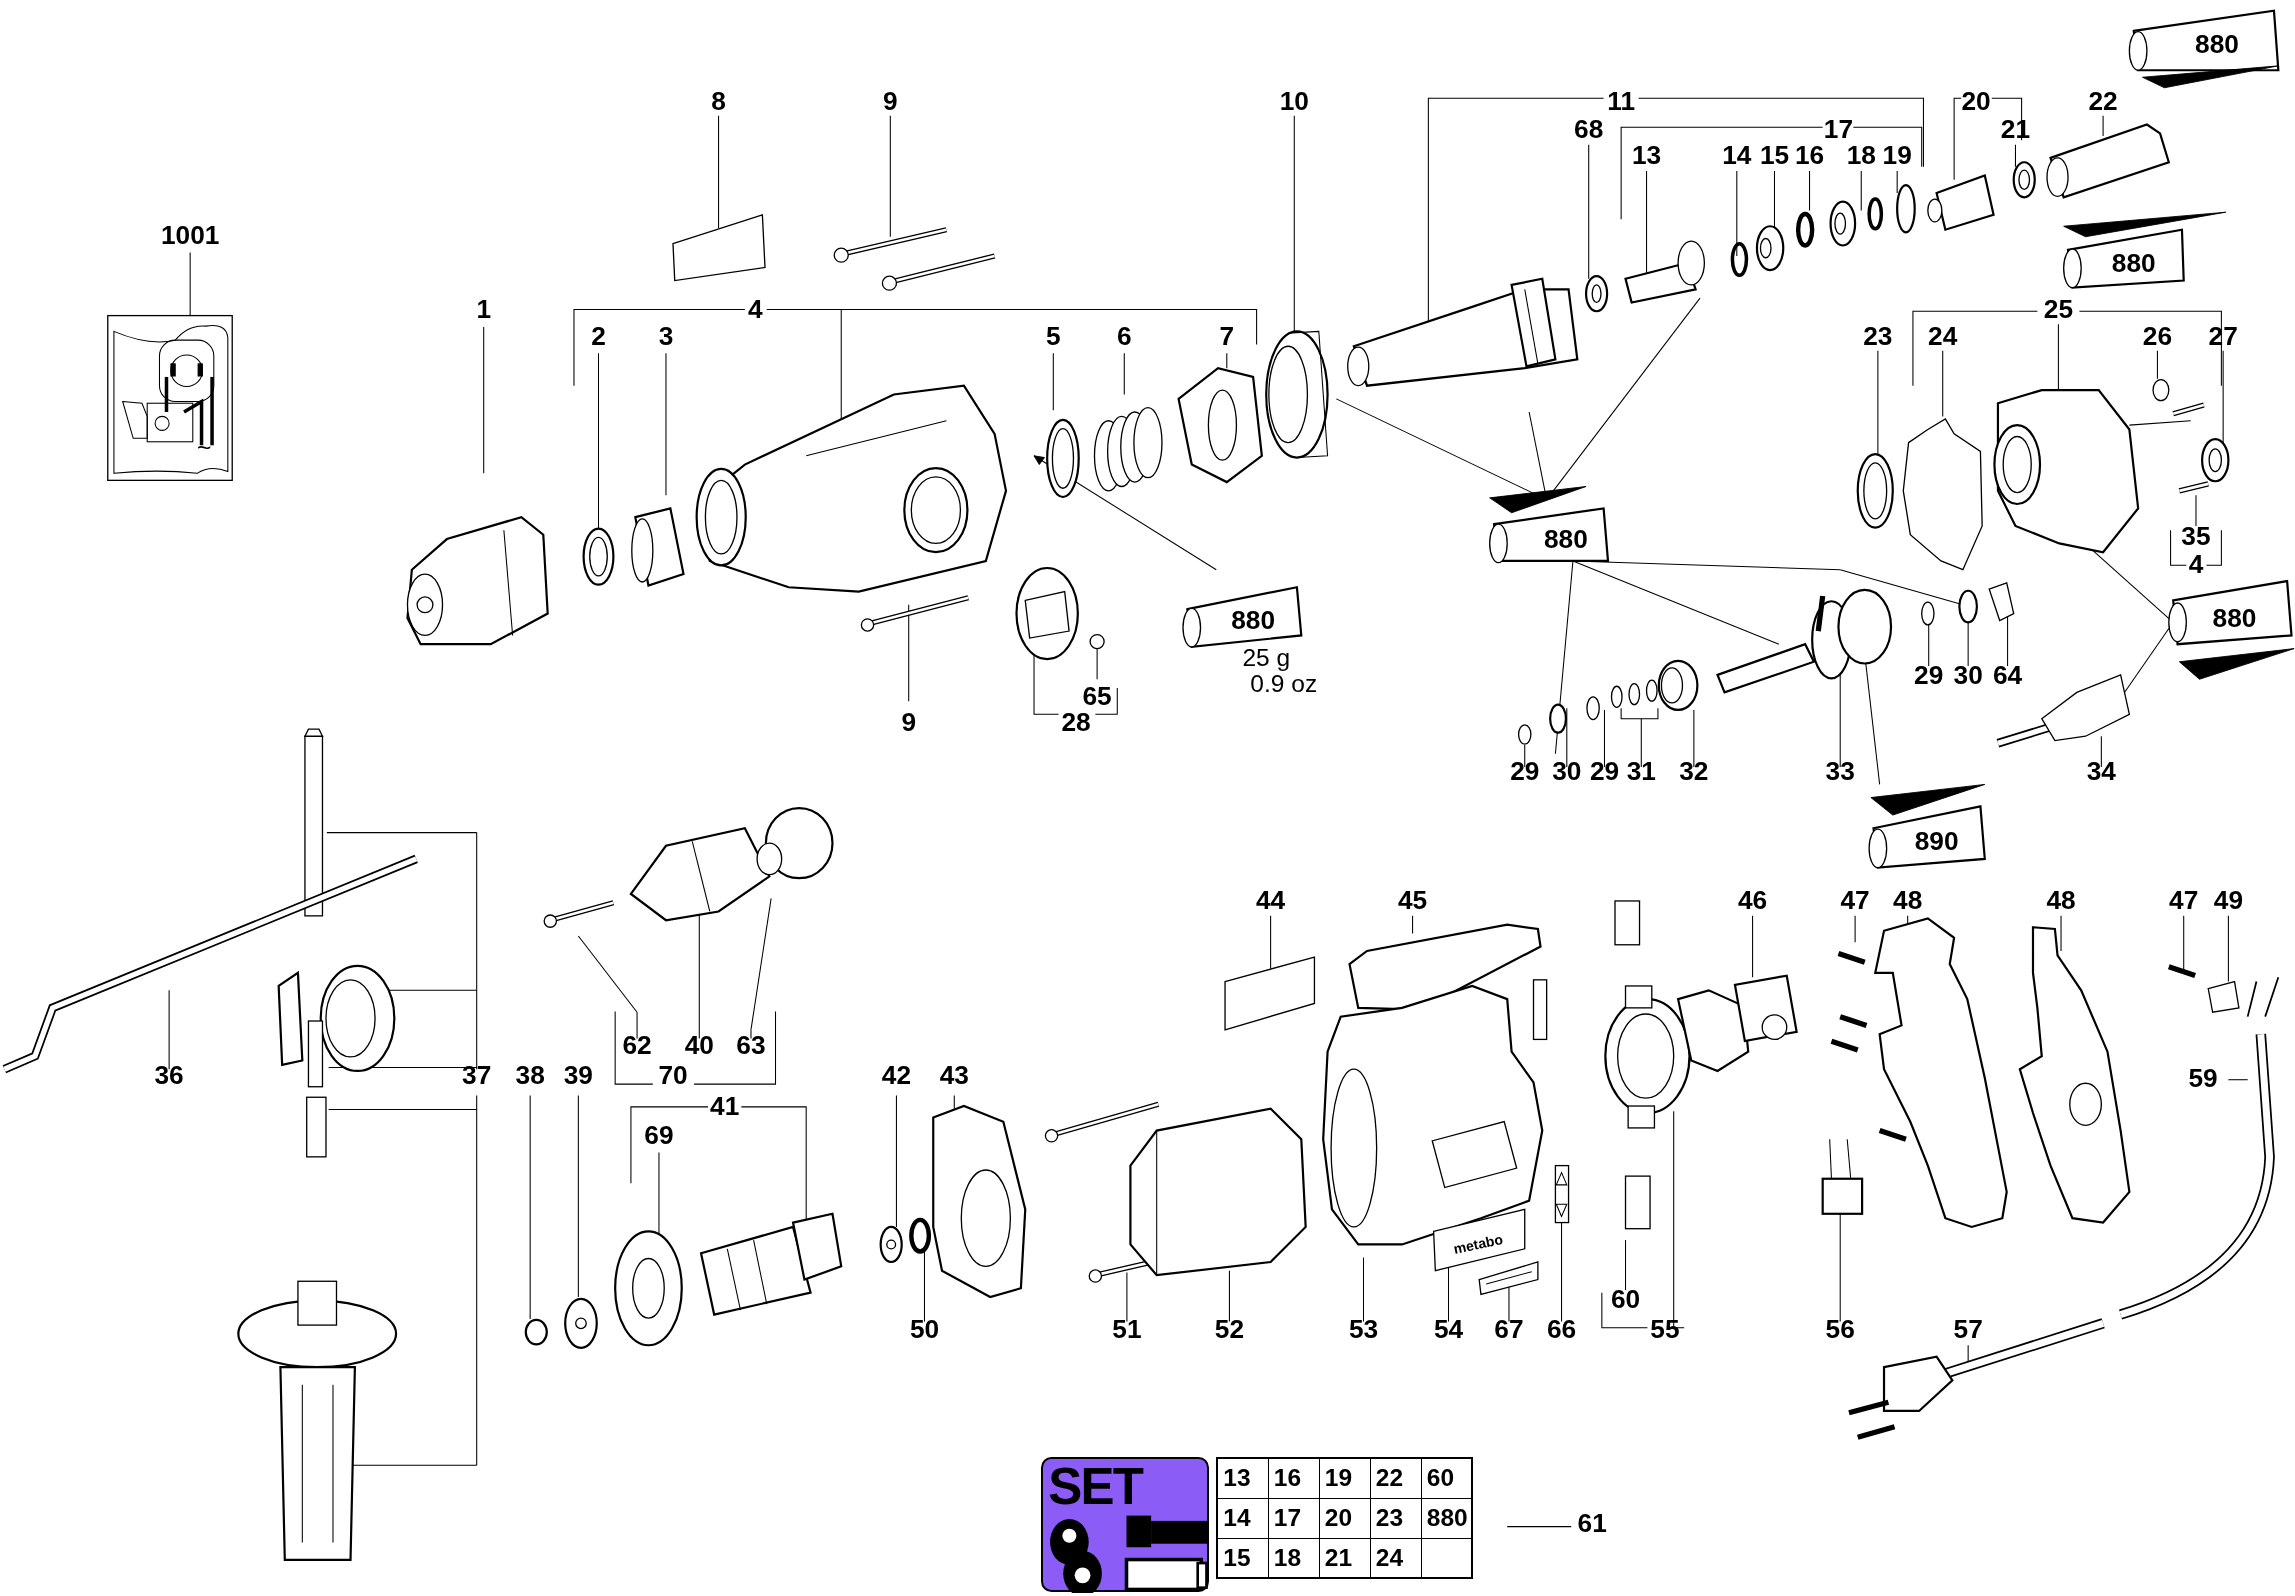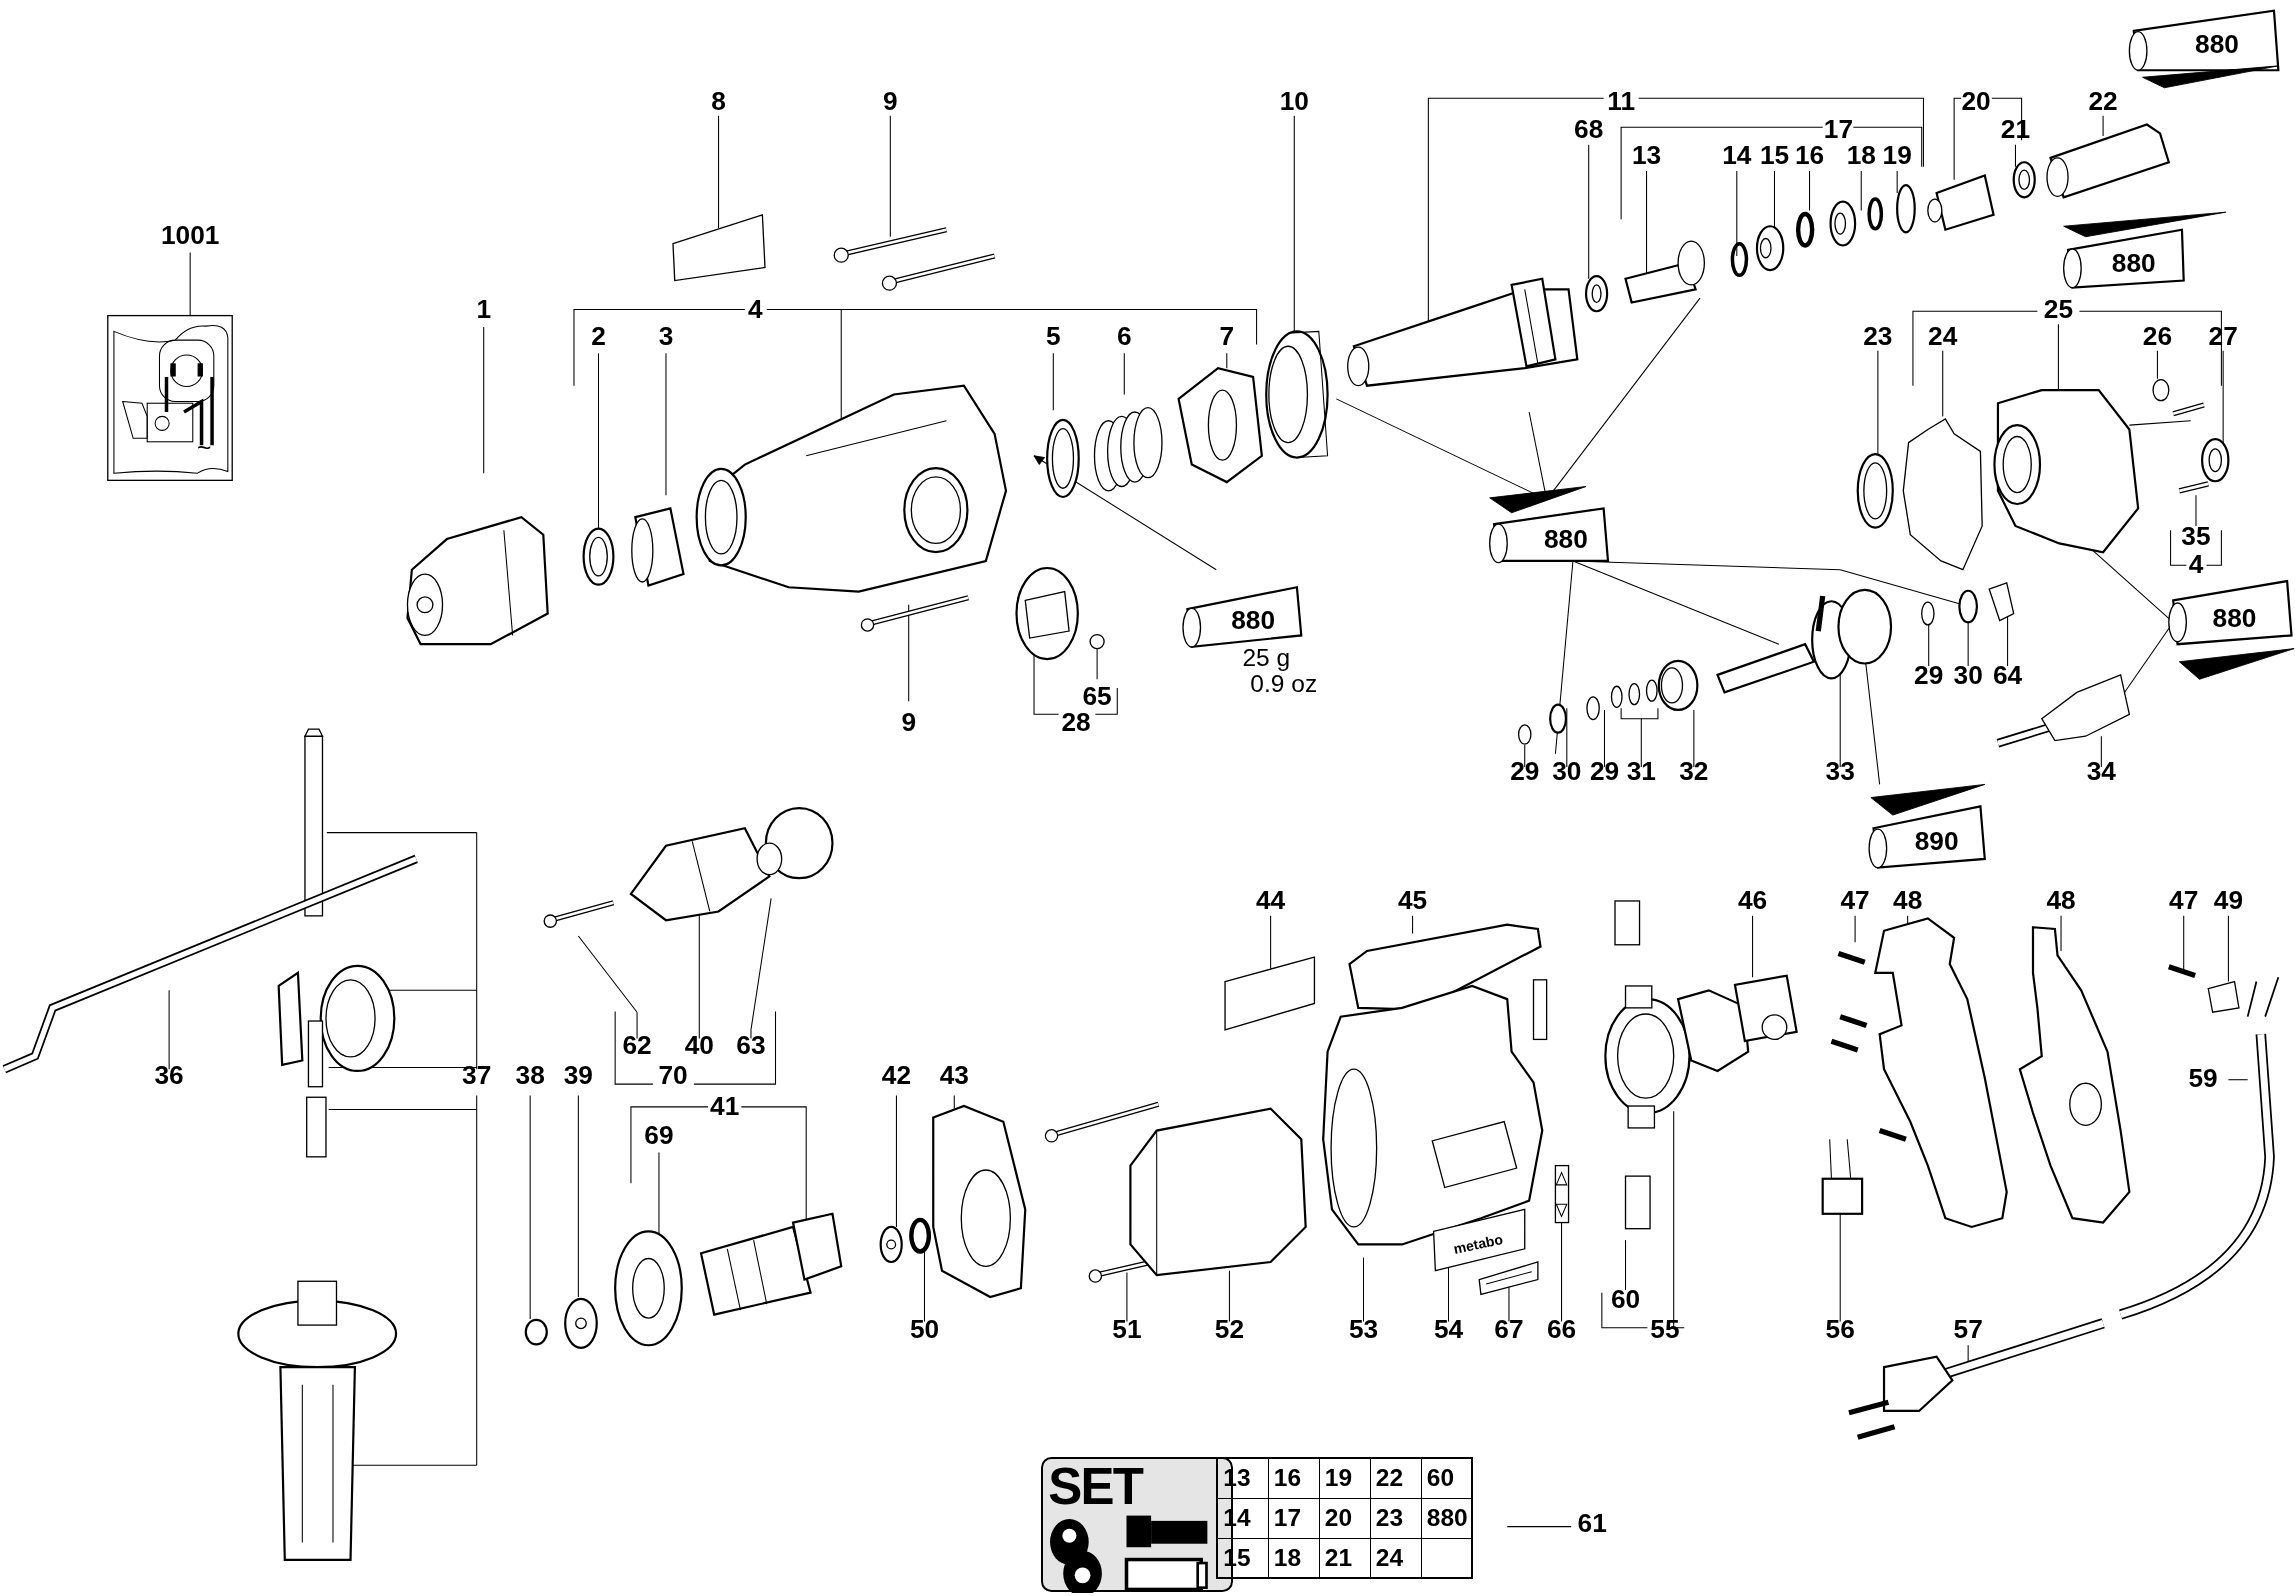--- a/index.html
+++ b/index.html
@@ -6,21 +6,21 @@
   body { width: 2295px; height: 1596px; position: relative; overflow: hidden; font-family: "Liberation Sans", sans-serif; }
   #diagram { position: absolute; left: 0; top: 0; width: 2295px; height: 1596px; }
   .lbl { font-family: "Liberation Sans", sans-serif; font-weight: 700; font-size: 30px; fill: #000; text-anchor: middle; }
   .lbl-sm { font-family: "Liberation Sans", sans-serif; font-weight: 400; font-size: 28px; fill: #000; text-anchor: middle; }
   .tube-txt { font-family: "Liberation Sans", sans-serif; font-weight: 700; font-size: 30px; fill: #000; text-anchor: middle; }
   .thin { stroke: #000; stroke-width: 1.2; fill: none; }
   .part { stroke: #000; stroke-width: 2.5; fill: #fff; }
   .part-thin { stroke: #000; stroke-width: 1.5; fill: #fff; }
   .black { fill: #000; stroke: #000; }
   .set-box { position: absolute; left: 1041px; top: 1457px; width: 451px; height: 137px; }
-  .set-icon { position: absolute; left: 0; top: 0; width: 192px; height: 135px; border: 2.6px solid #000; border-radius: 10.5px; box-sizing: border-box; background: #e5e5e5; }
+  .set-icon { position: absolute; left: 0; top: 0; width: 168px; height: 135px; border: 2.6px solid #000; border-radius: 10.5px; box-sizing: border-box; background: #8b5cf6; }
   .set-title { position: absolute; left: 5.3px; top: 1.8px; font-family: "Liberation Sans", sans-serif; font-weight: 900; font-size: 51px; letter-spacing: -1.8px; color: #000; line-height: 1; }
   .set-table { position: absolute; left: 175px; top: 0; border-collapse: collapse; border: 2.6px solid #000; }
   .set-table td { border: 1.8px solid #000; width: 51px; height: 40px; padding: 0 0 0 5.3px; font-family: "Liberation Sans", sans-serif; font-weight: 700; font-size: 24.5px; color: #000; text-align: left; vertical-align: middle; box-sizing: border-box; }
 </style>
 </head>
 <body>
 
 <svg id="diagram" viewBox="0 0 2619 1821" xmlns="http://www.w3.org/2000/svg">
 
   <g>

